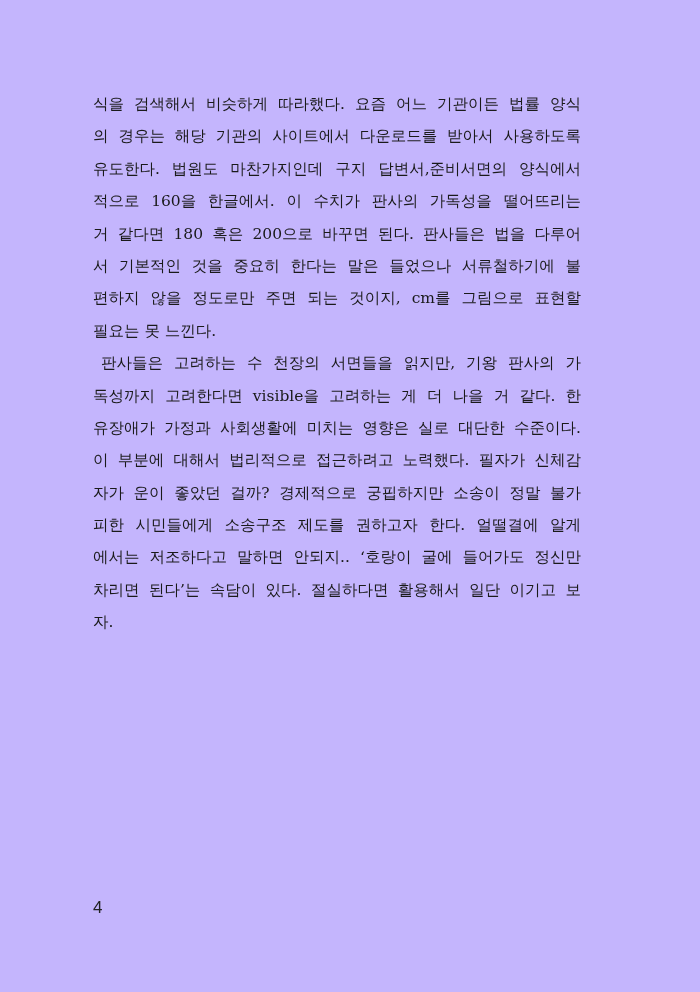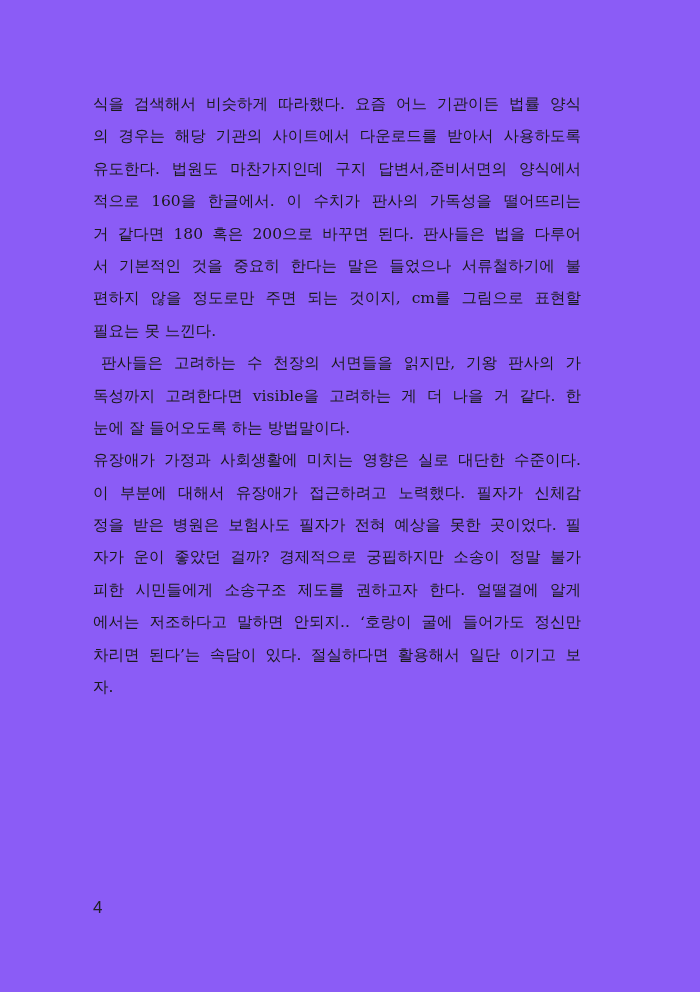--- a/index.html
+++ b/index.html
@@ -1,18 +1,18 @@
 <!DOCTYPE html>
 <html><head>
 <meta charset="utf-8">
 <style>
   html, body { margin: 0; padding: 0; background: #ffffff; }
   body { width: 700px; height: 992px; position: relative; overflow: hidden; }
   .page {
-    position: absolute; left: 0; top: 0; width: 700px; height: 992px; background: #8b5cf6;
+    position: absolute; left: 0; top: 0; width: 700px; height: 992px; background: #c4b5fd;
   }
   .body-text {
     position: absolute; left: 93px; top: 88px; width: 488px;
     font-family: "DejaVu Serif", "Liberation Serif", serif;
     font-size: 15.5px; color: #1a1a1a;
   }
   .line {
     height: 32.4px; line-height: 32.4px;
     white-space: nowrap; text-align: justify; text-align-last: justify;
     overflow: hidden;
@@ -37,27 +37,25 @@
       <div class="line">적으로 160을 한글에서. 이 수치가 판사의 가독성을 떨어뜨리는</div>
       <div class="line">거 같다면 180 혹은 200으로 바꾸면 된다. 판사들은 법을 다루어</div>
       <div class="line">서 기본적인 것을 중요히 한다는 말은 들었으나 서류철하기에 불</div>
       <div class="line">편하지 않을 정도로만 주면 되는 것이지, cm를 그림으로 표현할</div>
       <div class="line last">필요는 못 느낀다.</div>
     </div>
 
     <div>
       <div class="line indent">판사들은 고려하는 수 천장의 서면들을 읽지만, 기왕 판사의 가</div>
       <div class="line">독성까지 고려한다면 visible을 고려하는 게 더 나을 거 같다. 한</div>
-      <div class="line last">눈에 잘 들어오도록 하는 방법말이다.</div>
     </div>
 
     <div>
       <div class="line">유장애가 가정과 사회생활에 미치는 영향은 실로 대단한 수준이다.</div>
-      <div class="line">이 부분에 대해서 유장애가 접근하려고 노력했다. 필자가 신체감</div>
-      <div class="line">정을 받은 병원은 보험사도 필자가 전혀 예상을 못한 곳이었다. 필</div>
+      <div class="line">이 부분에 대해서 법리적으로 접근하려고 노력했다. 필자가 신체감</div>
       <div class="line">자가 운이 좋았던 걸까? 경제적으로 궁핍하지만 소송이 정말 불가</div>
       <div class="line">피한 시민들에게 소송구조 제도를 권하고자 한다. 얼떨결에 알게</div>
       <div class="line">에서는 저조하다고 말하면 안되지.. ‘호랑이 굴에 들어가도 정신만</div>
       <div class="line">차리면 된다’는 속담이 있다. 절실하다면 활용해서 일단 이기고 보</div>
       <div class="line last">자.</div>
     </div>
   </div>
   <div class="page-number">4</div>
 </div>
 

